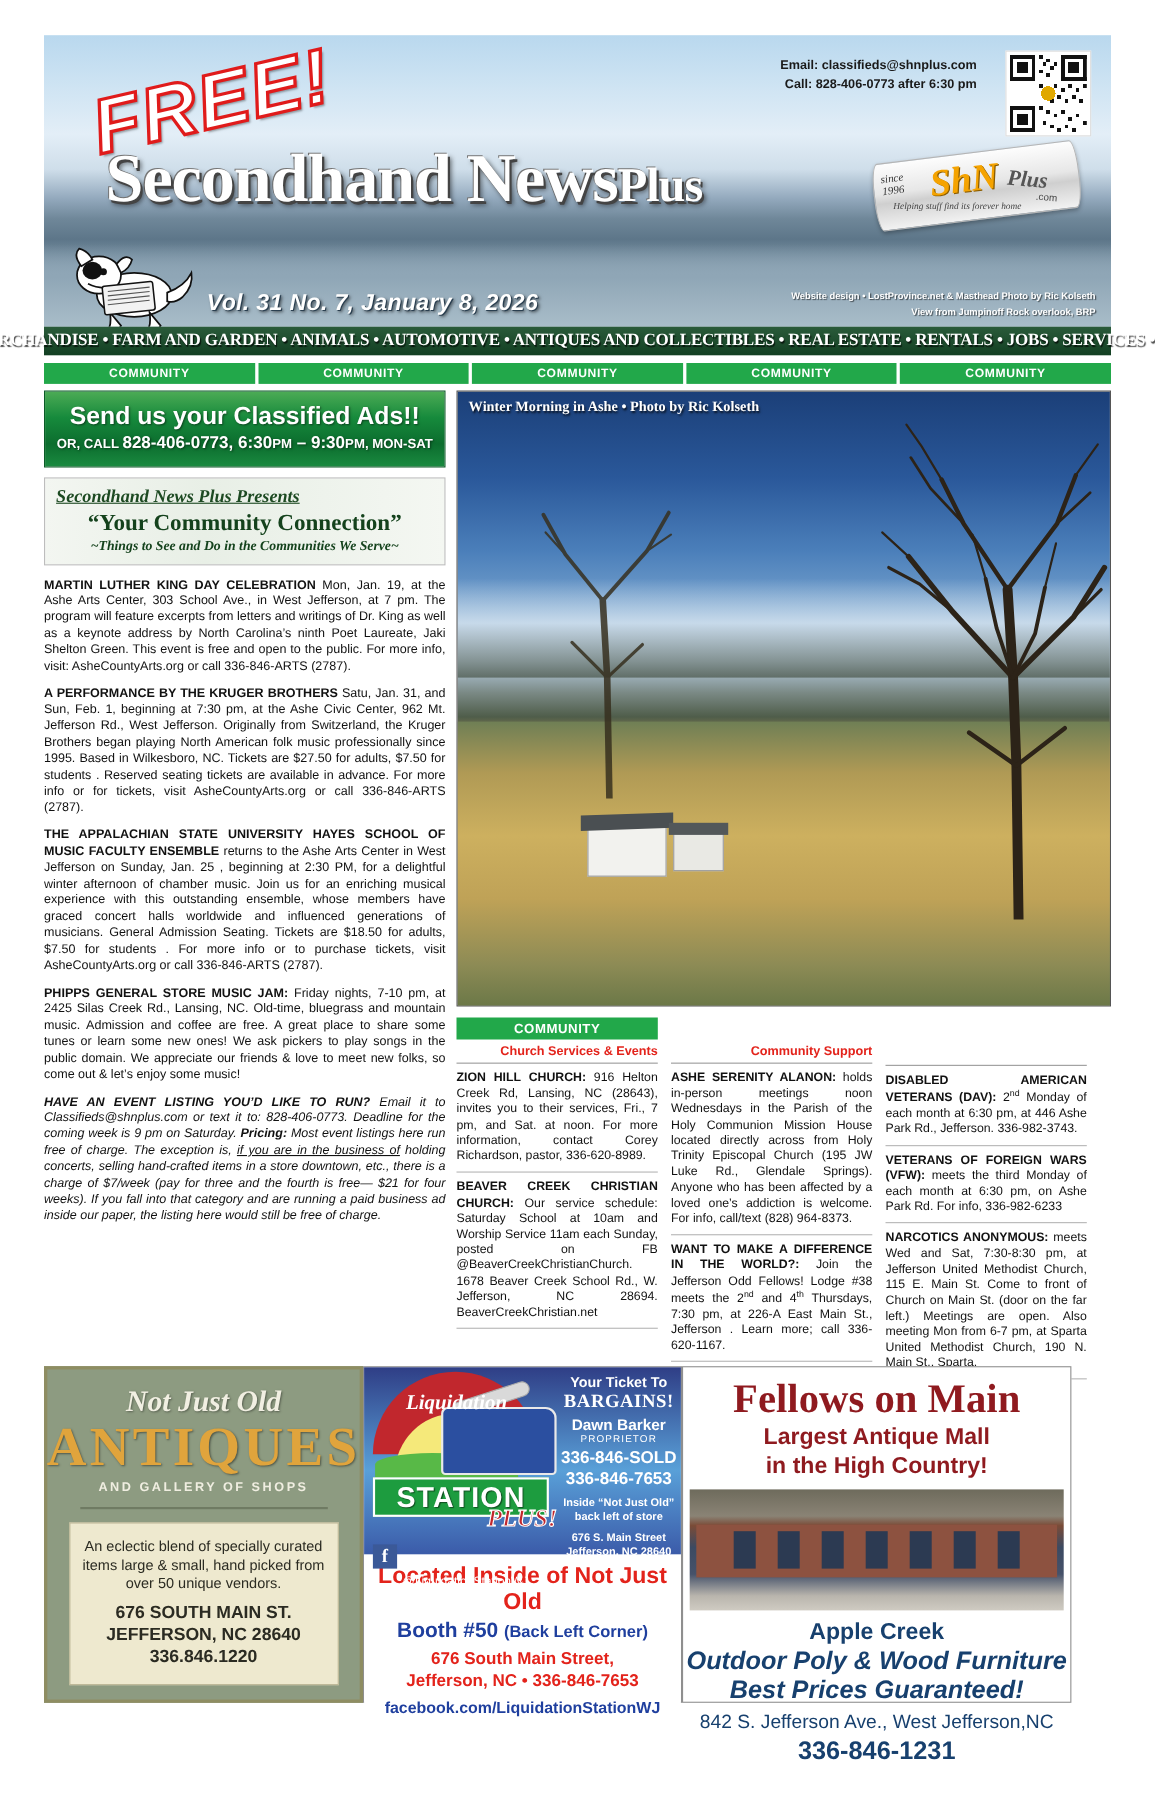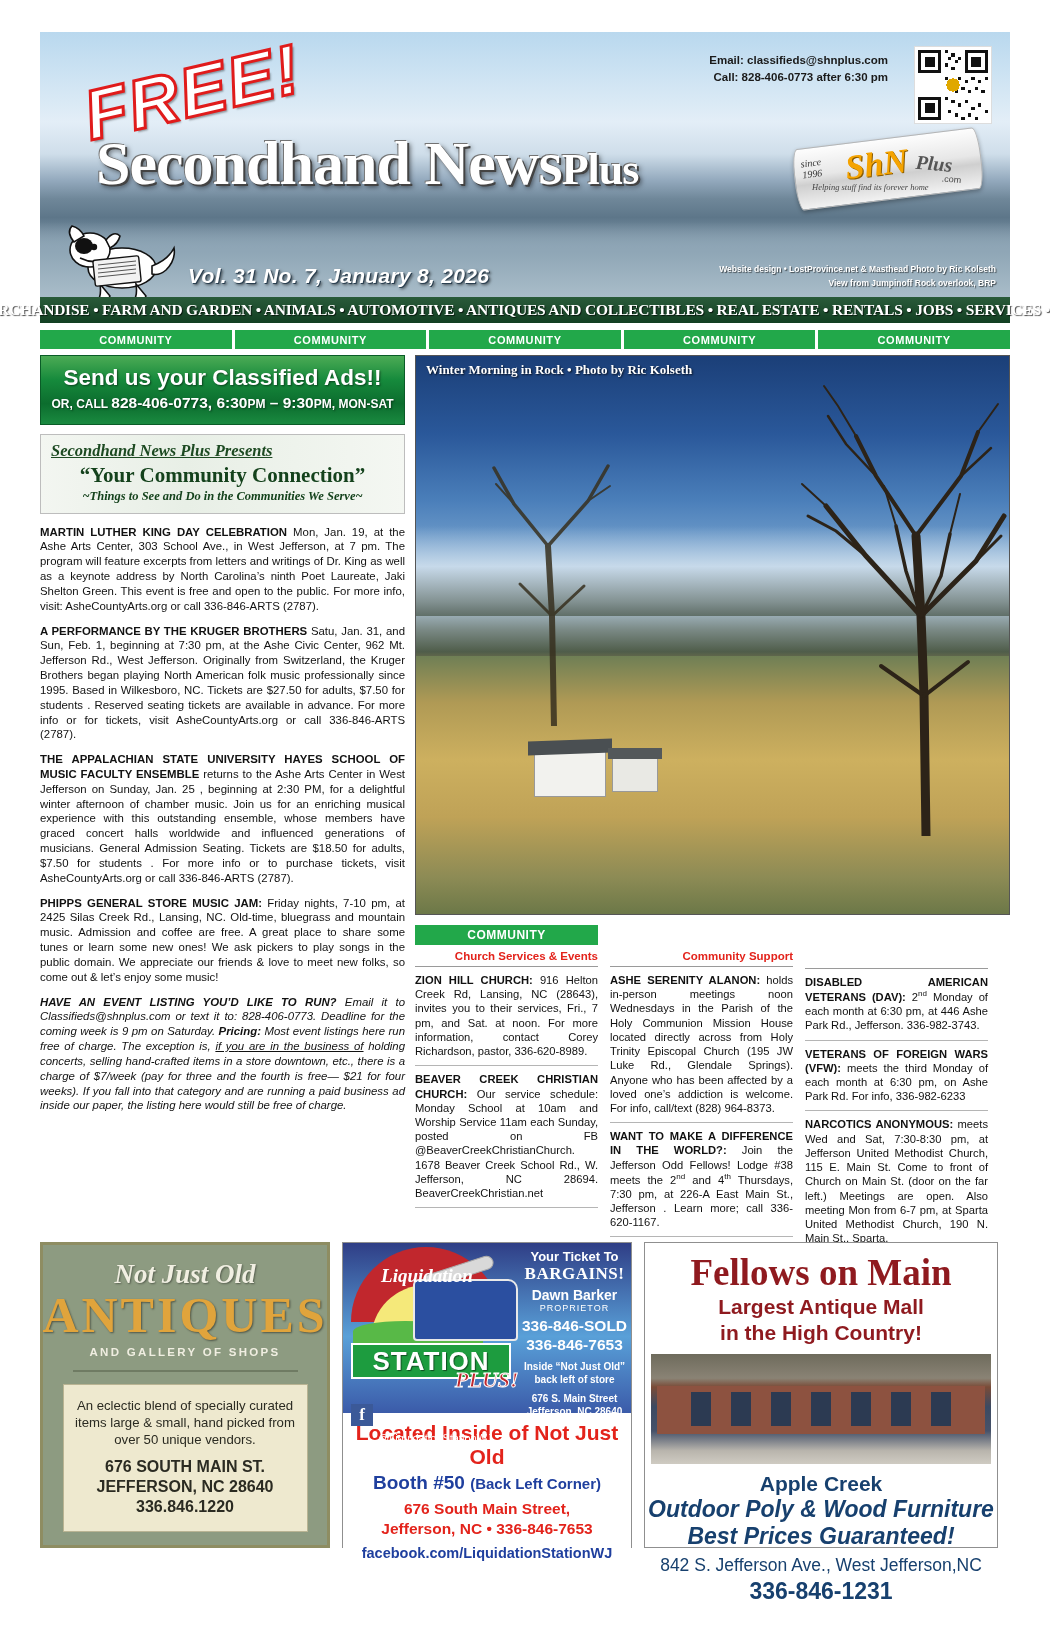--- a/index.html
+++ b/index.html
@@ -217,21 +217,21 @@
     padding:5px 0 4px; font-family:"Liberation Sans", sans-serif;
   }
   .rule{ border-top:1.5px solid #9a9a9a; margin:0 0 6px; }
   .rule-thin{ border-top:1px solid #b5b5b5; margin:7px 0 6px; }
   .entry{ font-size:11.2px; line-height:1.27; text-align:justify; color:#111; }
   .entry b{ font-weight:bold; }
   .entry sup{ font-size:8px; vertical-align:super; }
   .spacer-head{ height:23px; }
 
   
-  .bottom-ads{ position:absolute; left:40px; top:1242px; width:970px; height:306px; display:flex; gap:12px; }
+  .bottom-ads{ position:absolute; left:40px; top:1242px; width:970px; height:306px; display:flex; }
 
   .ad-nja{
     width:290px; border:3px solid #8e8d62; background:#8d9b81;
     display:flex; flex-direction:column; align-items:center; padding-top:14px;
   }
   .nja-not{
     font-family:"Liberation Serif",serif; font-style:italic; font-weight:bold;
     font-size:27px; color:#f1efe2; text-shadow:1px 1px 2px rgba(0,0,0,.4);
   }
   .nja-ant{
@@ -515,37 +515,37 @@
         <path d="M76 220 L44 188" stroke-width="3"></path>
         <path d="M76 220 L108 190" stroke-width="3"></path>
         <path d="M38 108 L20 88" stroke-width="2"></path>
         <path d="M112 105 L134 90" stroke-width="2"></path>
       </g>
     </svg>
     <div class="ph-house"></div>
     <div class="ph-roof"></div>
     <div class="ph-barn"></div>
     <div class="ph-barnroof"></div>
-    <div class="photo-caption">Winter Morning in Rock • Photo by Ric Kolseth</div>
+    <div class="photo-caption">Winter Morning in Ashe • Photo by Ric Kolseth</div>
   </div>
 
   <div class="midcols">
     <div class="mc-head">
       <div class="mc-green">COMMUNITY</div>
       <div class="mc-spacer"></div>
     </div>
 
     <div class="cols3">
 
       <div class="col3">
         <div class="col3-sub">Church Services &amp; Events</div>
         <div class="rule"></div>
         <div class="entry"><b>ZION HILL CHURCH:</b><span>  916 Helton Creek Rd, Lansing, NC (28643), invites you to their services, Fri., 7 pm, and Sat. at noon. For more information, contact Corey Richardson, pastor, 336-620-8989.</span></div>
         <div class="rule-thin"></div>
-        <div class="entry"><b>BEAVER CREEK CHRISTIAN CHURCH:</b><span>  Our service schedule: Monday School at 10am and Worship Service 11am each Sunday, posted on FB @BeaverCreekChristianChurch. 1678 Beaver Creek School Rd., W. Jefferson, NC 28694. BeaverCreekChristian.net</span></div>
+        <div class="entry"><b>BEAVER CREEK CHRISTIAN CHURCH:</b><span>  Our service schedule: Saturday School at 10am and Worship Service 11am each Sunday, posted on FB @BeaverCreekChristianChurch. 1678 Beaver Creek School Rd., W. Jefferson, NC 28694. BeaverCreekChristian.net</span></div>
         <div class="rule-thin"></div>
       </div>
 
       <div class="col3">
         <div class="col3-sub">Community Support</div>
         <div class="rule"></div>
         <div class="entry"><b>ASHE SERENITY ALANON:</b><span> holds in-person meetings noon Wednesdays in the Parish of the Holy Communion Mission House located directly across from Holy Trinity Episcopal Church (195 JW Luke Rd., Glendale Springs). Anyone who has been affected by a loved one’s addiction is welcome. For info, call/text (828) 964-8373.</span></div>
         <div class="rule-thin"></div>
         <div class="entry"><b>WANT TO MAKE A DIFFERENCE IN THE WORLD?:</b><span>  Join the Jefferson Odd Fellows! Lodge #38 meets the 2</span><sup>nd</sup><span> and 4</span><sup>th</sup><span> Thursdays, 7:30 pm, at 226-A East Main St., Jefferson . Learn more; call 336-620-1167.</span></div>
         <div class="rule-thin"></div>

